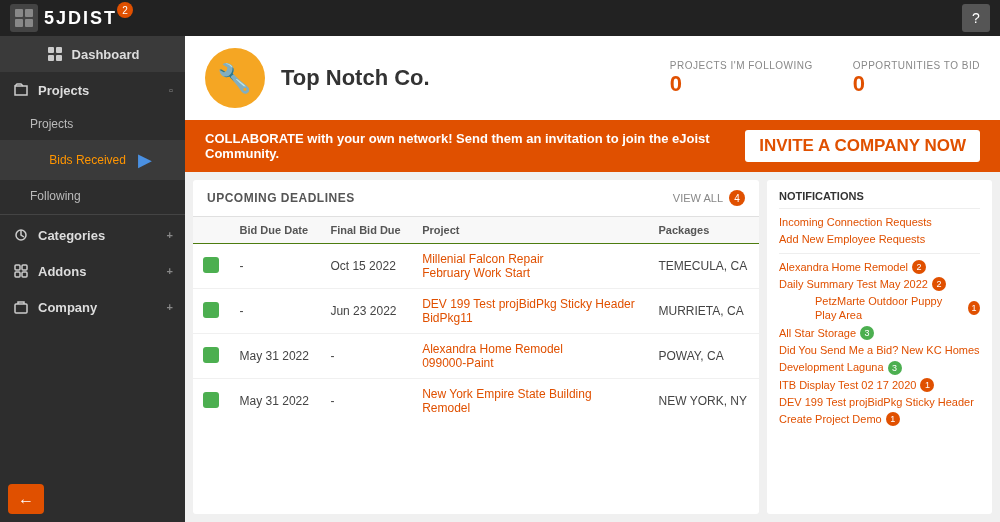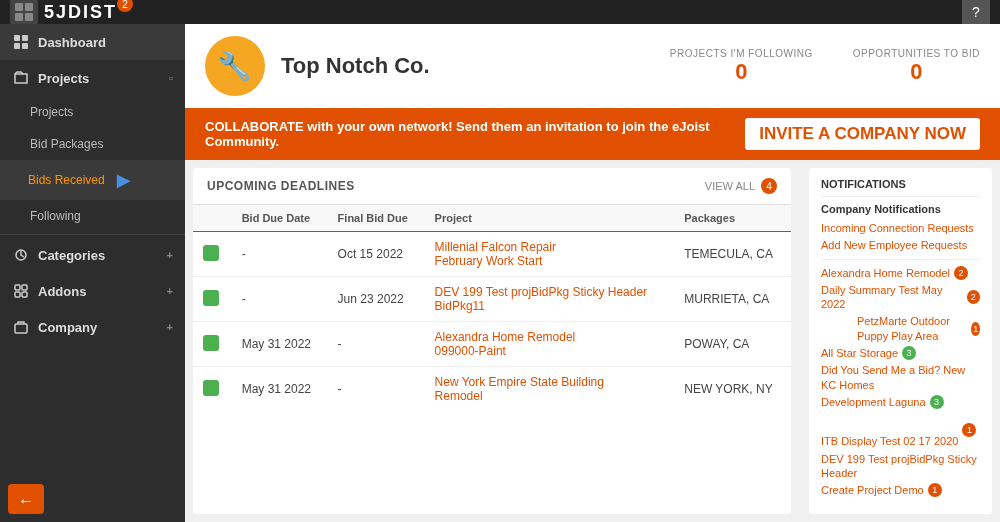--- a/index.html
+++ b/index.html
@@ -1,21 +1,21 @@
 <!DOCTYPE html>
 <html><head>
   <meta charset="utf-8">
   <style>
     * { margin: 0; padding: 0; box-sizing: border-box; }
     body { font-family: Arial, sans-serif; font-size: 13px; background: #f0f0f0; width: 1000px; height: 522px; overflow: hidden; display: flex; flex-direction: column; }
 
     
     .top-bar {
       background: #222;
-      height: 24px;
+      height: 36px;
       display: flex;
       align-items: center;
       justify-content: space-between;
       padding: 0 10px;
       flex-shrink: 0;
     }
     .top-bar-logo {
       display: flex;
       align-items: center;
       gap: 6px;
@@ -71,21 +71,21 @@
     }
     .sidebar-item {
       display: flex;
       align-items: center;
       padding: 9px 12px;
       color: #ccc;
       cursor: pointer;
       gap: 8px;
       position: relative;
     }
-    .sidebar-item.active { color: white; background: #3a3a3a; }
+    .sidebar-item.active { color: white; background: #3a3a3a; justify-content: center; }
     .sidebar-item.main-item { font-size: 13px; font-weight: bold; color: #ddd; }
     .sidebar-item.sub-item { font-size: 12px; padding-left: 30px; color: #bbb; }
     .sidebar-item.sub-item.active { color: #ff9500; }
     .sidebar-icon {
       width: 18px; height: 18px;
       display: flex; align-items: center; justify-content: center;
       flex-shrink: 0;
     }
     .sidebar-expand {
       margin-left: auto;
@@ -142,21 +142,20 @@
     .company-logo-icon {
       font-size: 28px;
       color: white;
     }
     .company-stats {
       display: flex;
       gap: 40px;
       margin-left: auto;
     }
     .stat-item {
-      text-align: center;
     }
     .stat-label {
       font-size: 10px;
       color: #888;
       text-transform: uppercase;
       letter-spacing: 0.5px;
     }
     .stat-value {
       font-size: 22px;
       color: #e05000;
@@ -187,21 +186,21 @@
       border-radius: 3px;
       cursor: pointer;
       white-space: nowrap;
     }
 
     
     .dashboard-content {
       display: flex;
       flex: 1;
       overflow: hidden;
-      gap: 10px;
+      gap: 0;
     }
 
     
     .left-panel {
       flex: 1;
       background: white;
       margin: 8px 4px 8px 8px;
       border-radius: 3px;
       overflow: hidden;
       display: flex;
@@ -264,21 +263,21 @@
       background: #4caf50;
       border-radius: 3px;
       display: inline-block;
     }
     .date-orange { color: #e05000; }
     .project-link { color: #e05000; cursor: pointer; }
     .dash-cell { color: #aaa; }
 
     
     .right-panel {
-      width: 183px;
+      width: 225px;
       background: white;
       margin: 8px 8px 8px 4px;
       border-radius: 3px;
       overflow-y: auto;
       flex-shrink: 0;
       display: flex;
       flex-direction: column;
     }
     .notif-section {
       padding: 10px 12px;
@@ -358,23 +357,20 @@
         <svg width="14" height="14" viewBox="0 0 14 14" fill="none" stroke="#ccc" stroke-width="1.5">
           <path d="M1 3h12v9H1z"></path>
           <path d="M1 3l2-2h4l2 2"></path>
         </svg>
       </span>
       <span>Projects</span>
       <span class="sidebar-expand">▫</span>
     </div>
     <div class="sidebar-item sub-item">
       <span>Projects</span>
-    </div>
-    <div class="sidebar-item sub-item">
-      <span>Bid Packages</span>
     </div>
     <div class="sidebar-item sub-item active" style="color:#ff9500;padding-left:28px;">
       <span>Bids Received</span>
       <span style="font-size:18px; color:#4a90e2; margin-left:4px;">▶</span>
     </div>
     <div class="sidebar-item sub-item">
       <span>Following</span>
     </div>
     <div class="sidebar-divider"></div>
     <div class="sidebar-item main-item">
@@ -494,21 +490,20 @@
     </tr>
               </tbody>
           </table>
         </div>
       </div>
 
       <div class="right-panel">
         <div class="notif-section">
           <div class="notif-section-title">NOTIFICATIONS</div>
           <div class="notif-divider"></div>
-          <div class="notif-section-title">Company Notifications</div>
           <div id="company-notif-links">
               <a class="notif-link">Incoming Connection Requests</a>
               <a class="notif-link">Add New Employee Requests</a>
             </div>
           <div class="notif-divider"></div>
           <div id="bid-notif-links">
               <div class="notif-row">
                 <a class="notif-link" style="margin-bottom: 0px;">Alexandra Home Remodel</a>
                 <span class="notif-badge">2</span>
               </div>
@@ -525,21 +520,21 @@
                 <span class="notif-badge notif-badge-green">3</span>
               </div>
               <div class="notif-row">
                 <a class="notif-link" style="margin-bottom: 0px;">Did You Send Me a Bid? New KC Homes</a>
               </div>
               <div class="notif-row">
                 <a class="notif-link" style="margin-bottom: 0px;">Development Laguna</a>
                 <span class="notif-badge notif-badge-green">3</span>
               </div>
               <div class="notif-row">
-                <a class="notif-link" style="margin-bottom: 0px; margin-top: 22px;">ITB Display Test 02 17 2020</a>
+                <a class="notif-link" style="margin-bottom: 0px;">ITB Display Test 02 17 2020</a>
                 <span class="notif-badge">1</span>
               </div>
               <div class="notif-row">
                 <a class="notif-link" style="margin-bottom: 0px;">DEV 199 Test projBidPkg Sticky Header</a>
               </div>
               <div class="notif-row">
                 <a class="notif-link" style="margin-bottom: 0px;">Create Project Demo</a>
                 <span class="notif-badge">1</span>
               </div>
             </div>

